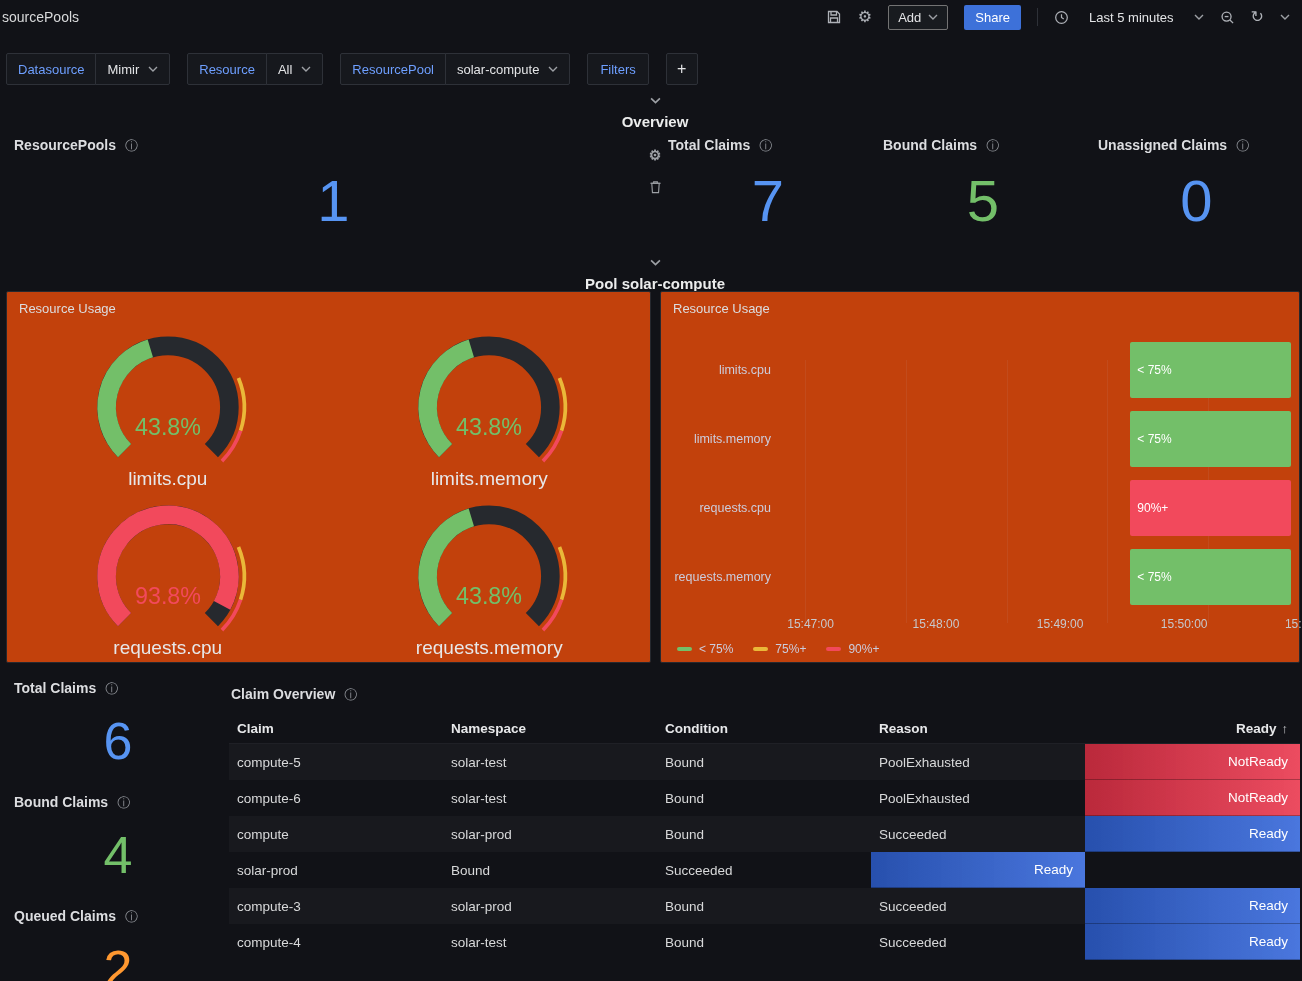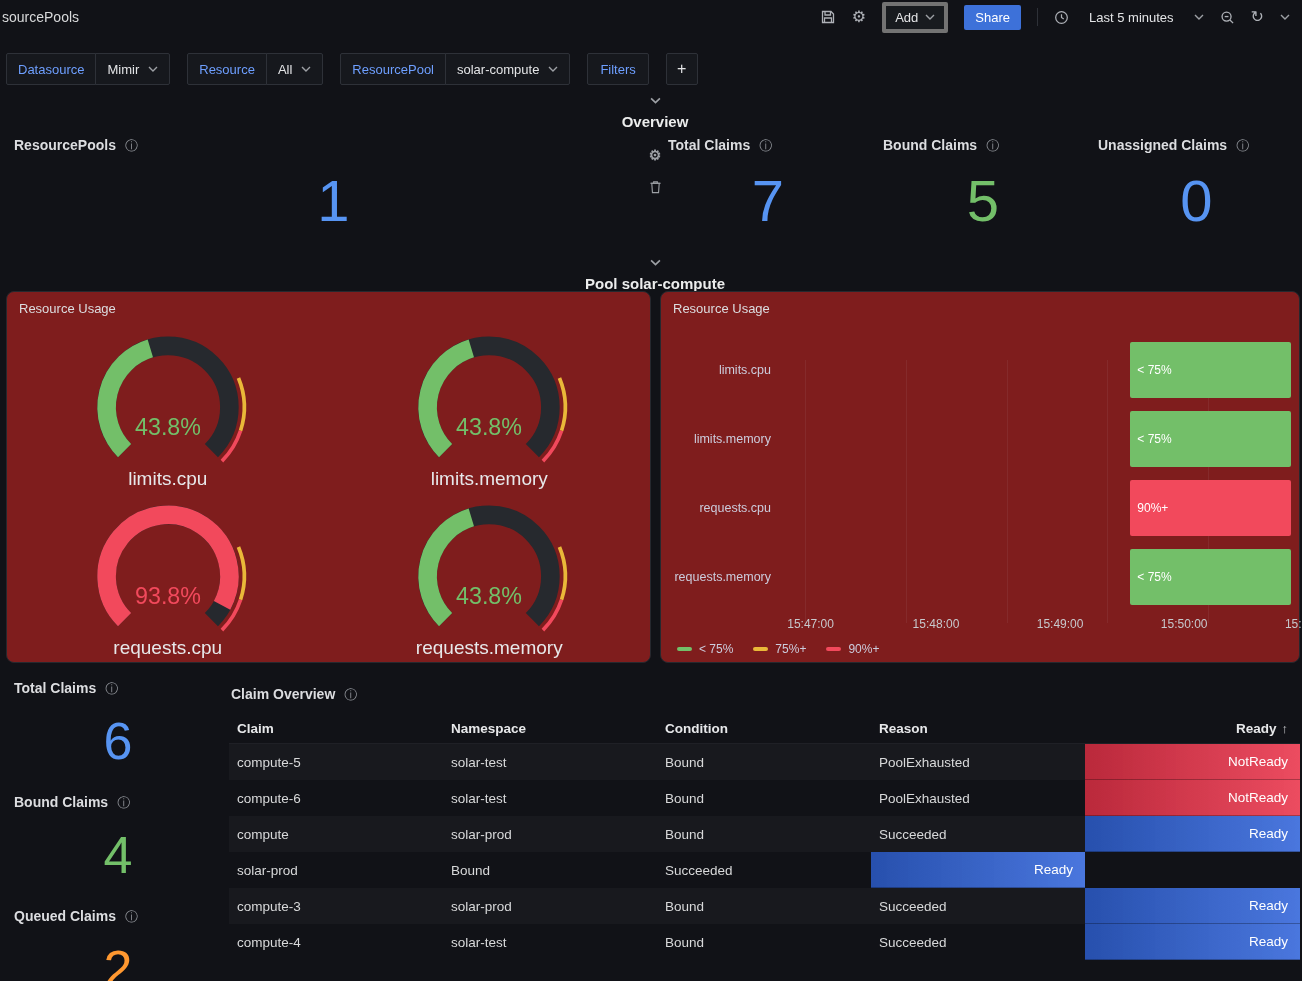--- a/index.html
+++ b/index.html
@@ -9,21 +9,21 @@
     font-family: "Liberation Sans", sans-serif;
   }
   button { background: none; border: none; color: inherit; font-family: inherit; cursor: pointer; }
 
   
   .topbar { height: 34px; display: flex; align-items: center; justify-content: space-between; padding: 0 12px 0 2px; }
   .topbar-title { font-size: 14px; color: #d8d9da; white-space: nowrap; }
   .topbar-right { display: flex; align-items: center; gap: 16px; }
   .icon-btn { color: #aeb1b7; display: flex; align-items: center; font-size: 16px; line-height: 1; }
   .glyph { font-size: 16px; line-height: 1; }
-  .btn-add { border: 4px solid #737373; border-radius: 2px; padding: 4px 9px; font-size: 13px; display: flex; gap: 7px; align-items: center; background: #181b1f; color: #e3e4e6; }
+  .btn-add { border: 1px solid #737373; border-radius: 2px; padding: 4px 9px; font-size: 13px; display: flex; gap: 7px; align-items: center; background: #181b1f; color: #e3e4e6; }
   .btn-share { background: var(--share_button); color: #fff; border-radius: 2px; padding: 5px 11px; font-size: 13px; font-weight: 500; }
   .vdivider { width: 1px; height: 18px; background: #2e3138; }
   .timepicker { display: flex; gap: 20px; align-items: center; font-size: 13px; color: #e3e4e6; }
   .chev { color: #9da0a5; display: inline-flex; }
 
   
   .filterbar { display: flex; gap: 17px; margin: 19px 0 0 6px; align-items: center; }
   .filter-group { display: flex; }
   .fseg { height: 32px; border: 1px solid #2e3138; background: #16181d; display: flex; align-items: center; padding: 0 11px; font-size: 13px; }
   .fseg.flabel { color: var(--link); border-radius: 2px 0 0 2px; font-weight: 500; }
@@ -40,21 +40,21 @@
   .stats-row { display: grid; grid-template-columns: 654px 215px 215px 1fr; margin: 10px 0 0 6px; height: 118px; }
   .stat, .bstat { padding: 8px 8px 0 8px; display: flex; flex-direction: column; }
   .stat-title { display: flex; gap: 9px; align-items: center; font-size: 14px; font-weight: 700; color: #dcdde0; white-space: nowrap; }
   .info { color: #8e9197; font-size: 13px; font-weight: 400; line-height: 1; }
   .stat-value { flex: 1; display: flex; align-items: center; justify-content: center; font-size: 58px; font-weight: 500; letter-spacing: -1px; }
   .bstat { height: 114px; }
   .bstat .stat-value { font-size: 52px; }
 
   
   .panels { display: flex; gap: 9px; margin: 10px 2px 0 6px; height: 372px; }
-  .panel { background: #7f1d1d; border: 1px solid #26282e; border-radius: 8px; }
+  .panel { background: #c2410c; border: 1px solid #26282e; border-radius: 2px; }
   .panel-title { font-size: 13px; font-weight: 500; color: #dcdde0; padding: 9px 12px; height: 32px; }
   .gauge-panel { width: 645px; }
   .timeline-panel { flex: 1; min-width: 0; }
 
   
   .gauges { display: grid; grid-template-columns: 1fr 1fr; grid-template-rows: 1fr 1fr; height: 338px; }
   .gauge-cell { display: flex; flex-direction: column; align-items: center; justify-content: center; }
   .gauge-cell svg { display: block; width: 186px; height: 140px; }
   .gauge-label { font-size: 19px; color: #e7e8ea; margin-top: 1px; }
 

